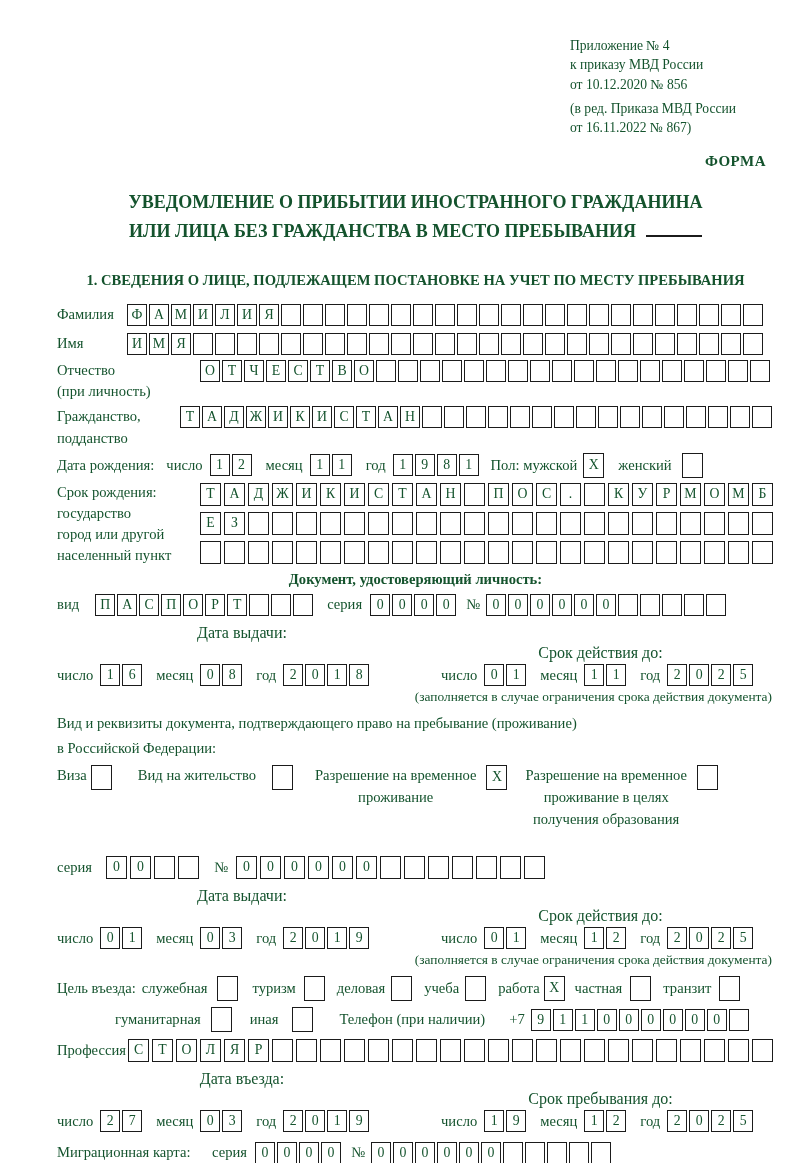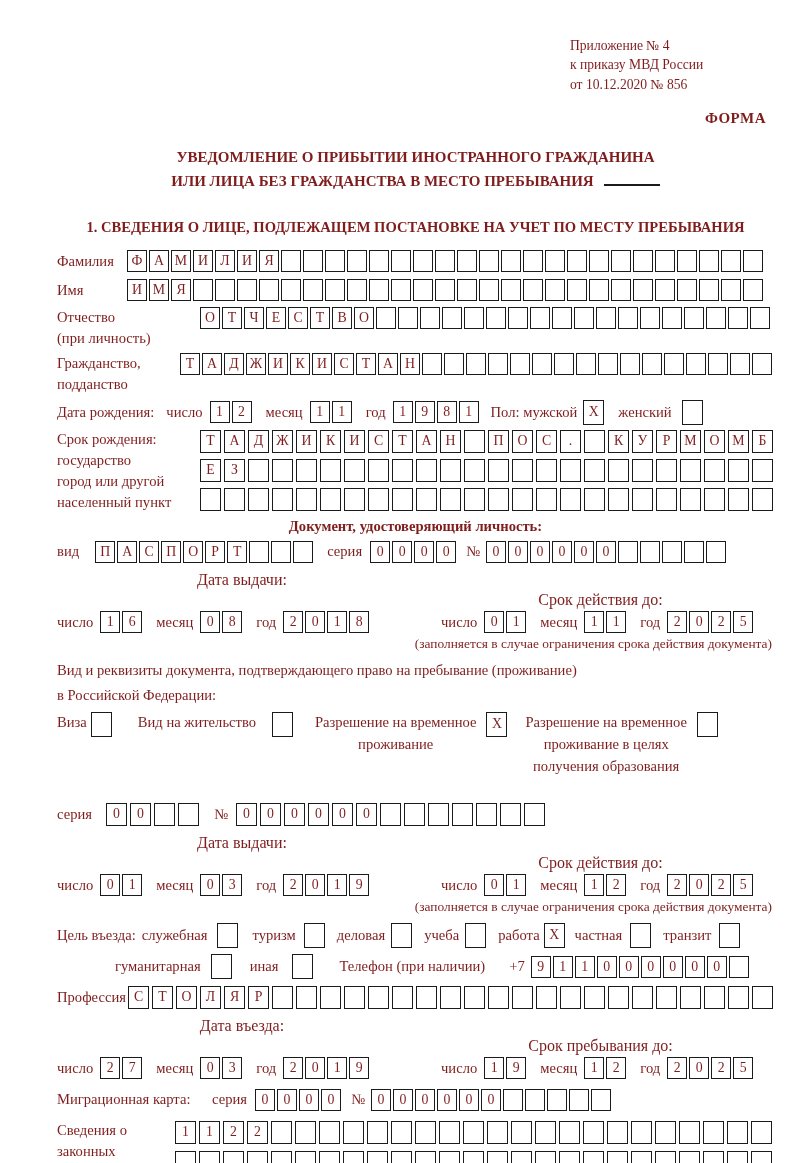--- a/index.html
+++ b/index.html
@@ -1,25 +1,25 @@
 <!DOCTYPE html>
 <html><head>
 <meta charset="utf-8">
 <style>
   html,body {margin:0; padding:0; background:#e8e8e8;}
   .page {
     width:800px; height:1163px; margin:0 auto; background:#ffffff;
-    font-family:"Liberation Serif","DejaVu Serif",serif; color:#7f1d1d;
+    font-family:"Liberation Serif","DejaVu Serif",serif; color:#14532d;
     box-sizing:border-box; padding:36px 26px 16px 57px; overflow:hidden;
     position:relative;
   }
   .doc-header {margin-left:513px; font-size:13.6px; line-height:1.42;}
   .doc-header .grp2 {margin-top:5px;}
   .forma {text-align:right; font-weight:bold; font-size:15px; margin-top:16px; padding-right:8px; letter-spacing:.5px;}
-  .title {text-align:center; font-weight:bold; font-size:15px; line-height:1.6; margin-top:18px;}
+  .title {text-align:center; font-weight:bold; font-size:18px; line-height:1.6; margin-top:18px;}
   .blank-line {display:inline-block; width:56px; border-bottom:2px solid #1b1b1b; margin-left:10px; vertical-align:baseline;}
   .sec-heading {text-align:center; font-weight:bold; font-size:14.6px; margin-top:26px;}
   .form-area {margin-top:13px; font-size:14.6px;}
 
   .row {display:flex; align-items:center; margin-bottom:4px; min-height:25px; white-space:nowrap;}
   .row.top {align-items:flex-start;}
   .label-col div {line-height:1.45;}
   .w70 {width:70px; flex:none;}
   .w142 {width:143px; flex:none;}
   .w122 {width:123px; flex:none;}
@@ -59,20 +59,24 @@
 </style>
 </head>
 <body>
 
 <div class="page">
 
   <div class="doc-header">
     <div>Приложение № 4</div>
     <div>к приказу МВД России</div>
     <div>от 10.12.2020 № 856</div>
+    <div class="grp2">
+      <div>(в ред. Приказа МВД России</div>
+      <div>от 16.11.2022 № 867)</div>
+    </div>
   </div>
 
   <div class="forma">ФОРМА</div>
 
   <div class="title">
     <div>УВЕДОМЛЕНИЕ О ПРИБЫТИИ ИНОСТРАННОГО ГРАЖДАНИНА</div>
     <div><span>ИЛИ ЛИЦА БЕЗ ГРАЖДАНСТВА В МЕСТО ПРЕБЫВАНИЯ</span><span class="blank-line"></span></div>
   </div>
 
   <div class="sec-heading">1. СВЕДЕНИЯ О ЛИЦЕ, ПОДЛЕЖАЩЕМ ПОСТАНОВКЕ НА УЧЕТ ПО МЕСТУ ПРЕБЫВАНИЯ</div>

